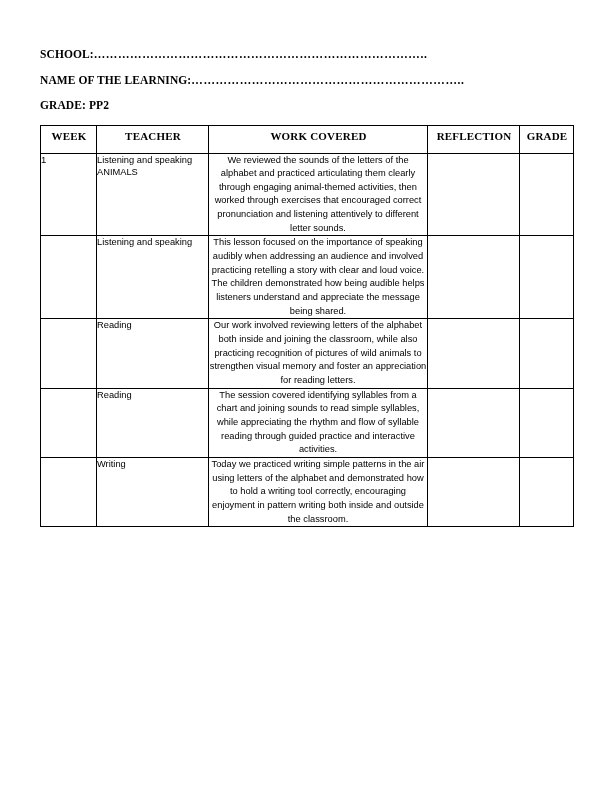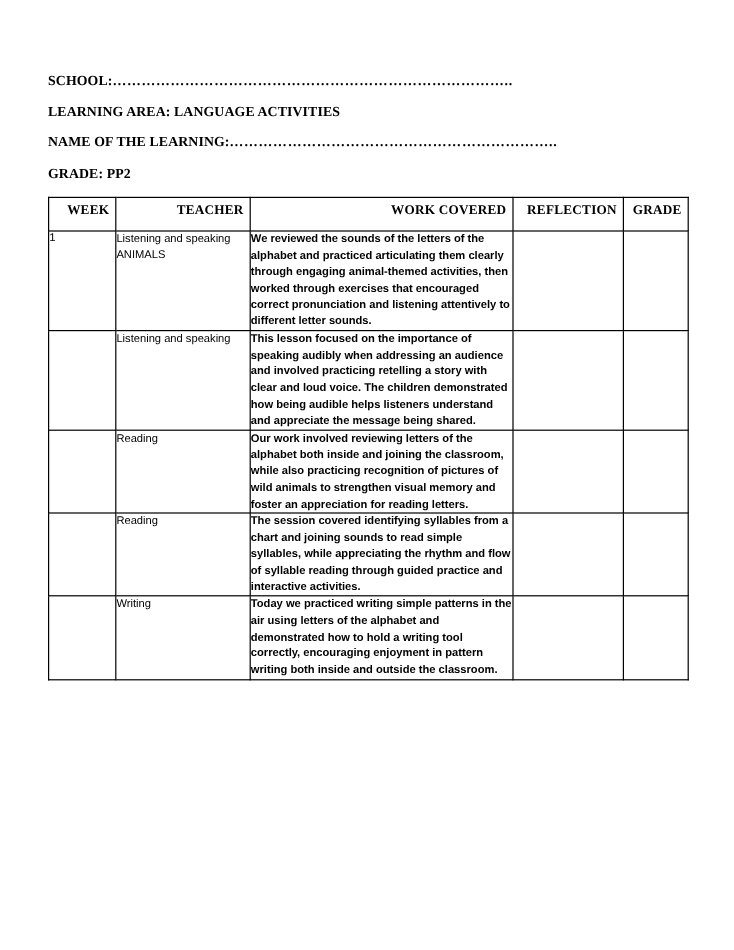--- a/index.html
+++ b/index.html
@@ -14,21 +14,21 @@
     color: #000000;
     position: relative;
     overflow: hidden;
   }
   .page {
     position: absolute;
     left: 0; top: 0;
     width: 612px;
     height: 780px;
     box-sizing: border-box;
-    padding: 62px 40px 0 40px;
+    padding: 48px 40px 0 40px;
   }
   .header-lines {
     margin-left: 0px;
   }
   .hline {
     font-family: "Liberation Serif", serif;
     font-weight: bold;
     font-size: 11.5px;
     letter-spacing: 0.1px;
     margin-bottom: 13.5px;
@@ -47,21 +47,21 @@
   }
   table.main th, table.main td {
     border: 1px solid #000000;
     vertical-align: top;
     padding: 0;
   }
   table.main th {
     font-family: "Liberation Serif", serif;
     font-weight: bold;
     font-size: 11px;
-    text-align: right;
+    text-align: center;
     padding: 4px 5px 5px 6px;
     letter-spacing: 0.2px;
     height: 18px;
   }
   .col-week { width: 56px; }
   .col-strand { width: 112px; }
   .col-work { width: 219px; }
   .col-reflection { width: 92px; }
   .col-sign { width: 54px; }
 
@@ -74,36 +74,34 @@
     font-family: Liberation Sans, sans-serif;
     font-size: 9.3px;
     line-height: 1.35;
     padding: 7px 4px 8px 6px;
   }
   td.work-cell {
     font-family: "Liberation Sans", sans-serif;
     font-size: 9.3px;
     line-height: 1.47;
     padding: 7px 8px 8px 7px;
-    text-align: left;
-    font-weight: bold;
+    text-align: center;
   }
   td.blank-cell { padding: 0; }
   .nowrap { white-space: pre-line; }
 </style>
 </head>
 <body>
 
 <div class="page">
 
   <div class="header-lines">
     <div class="hline">
       <span>SCHOOL:</span><span class="dots">………………………………………………………………………..</span>
     </div>
-    <div class="hline">LEARNING AREA: LANGUAGE ACTIVITIES</div>
     <div class="hline">
       <span>NAME OF THE LEARNING:</span><span class="dots">…………………………………………………………..</span>
     </div>
     <div class="hline">GRADE: PP2</div>
   </div>
 
   <table class="main">
     <colgroup>
       <col class="col-week">
       <col class="col-strand">

